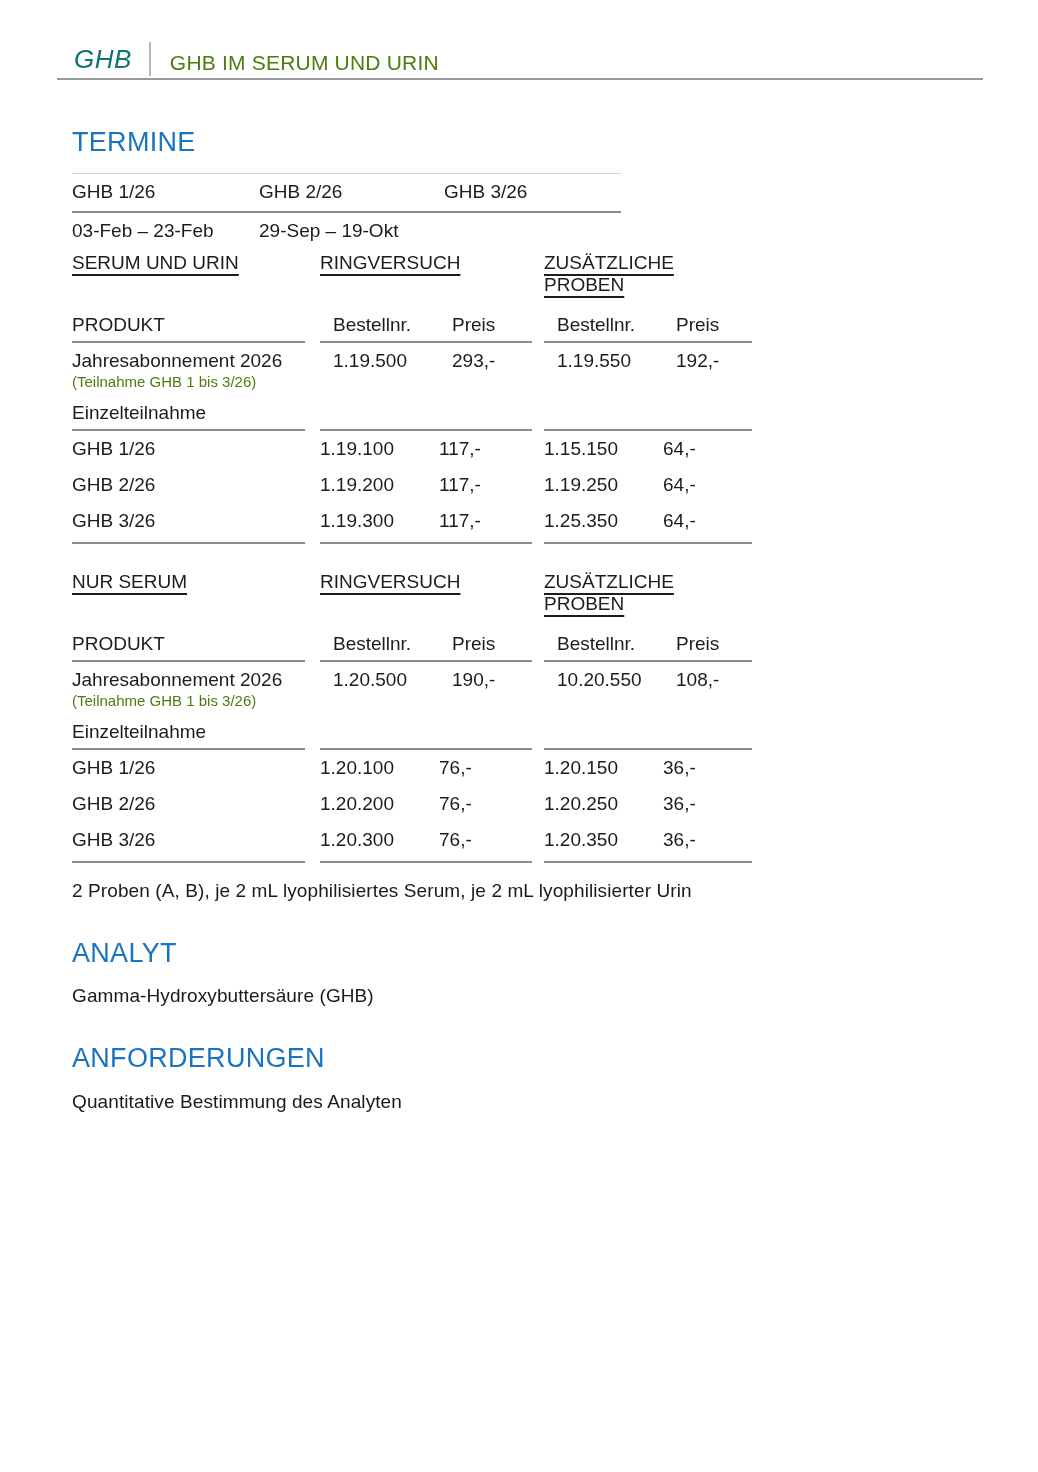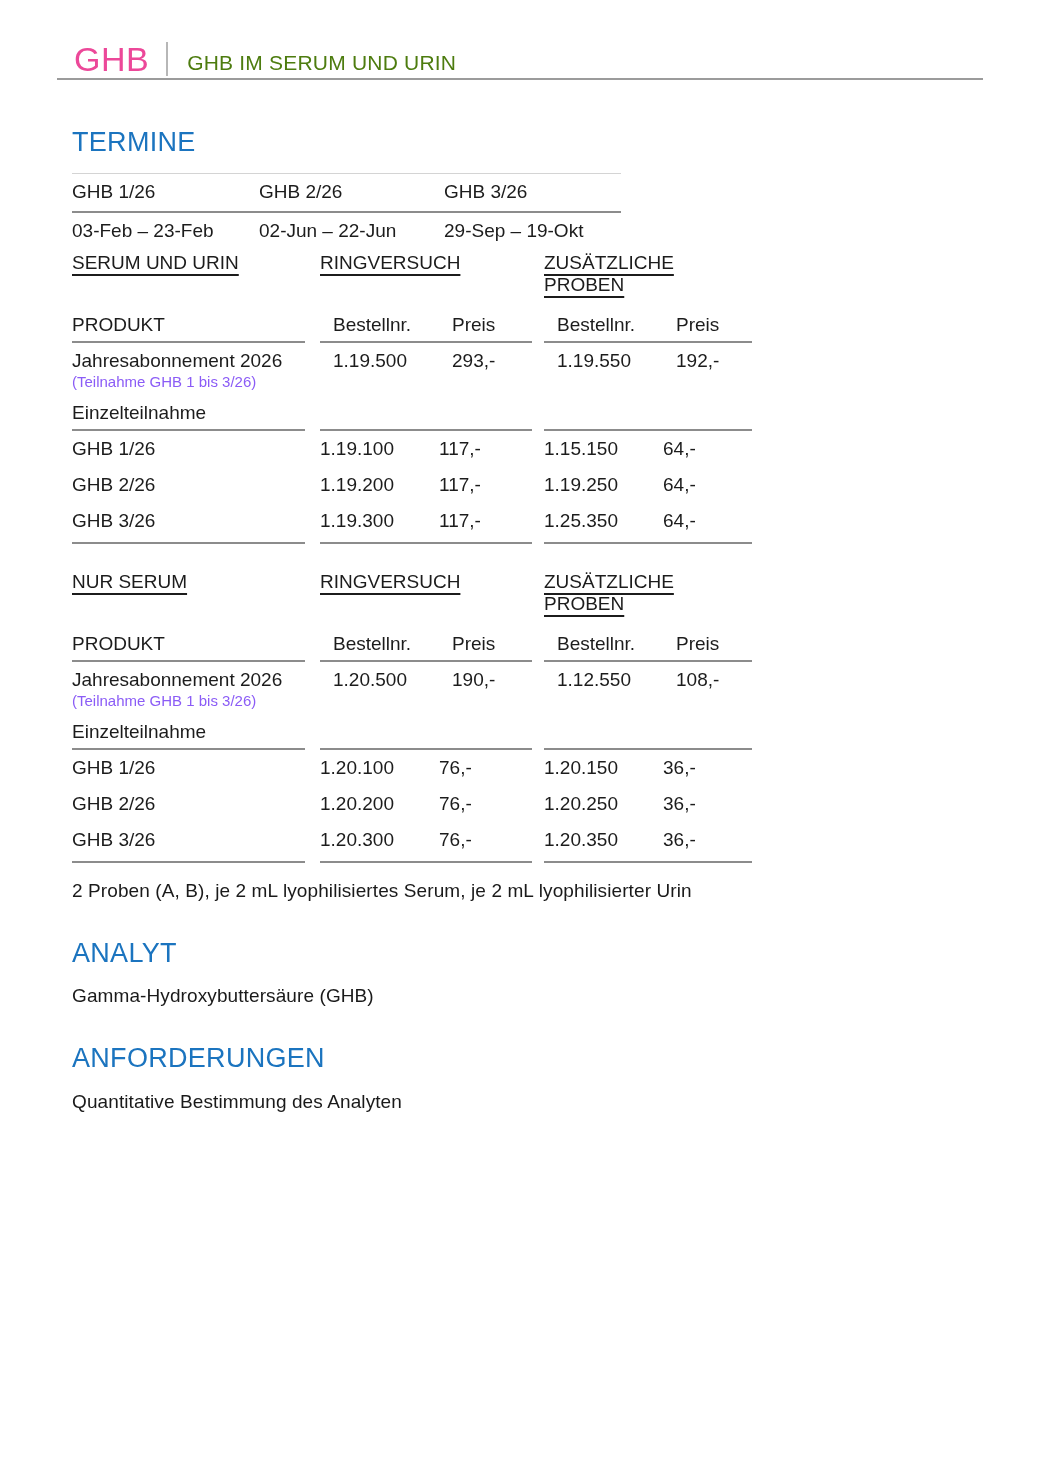--- a/index.html
+++ b/index.html
@@ -5,21 +5,21 @@
   * { margin:0; padding:0; box-sizing:border-box; }
   html,body { background:#e9e9e9; }
   .page {
     position:relative; width:1038px; height:1472px; margin:0 auto;
     background:#ffffff; overflow:hidden;
     font-family:"Liberation Sans", sans-serif; color:#1c1c1c;
     -webkit-font-smoothing:antialiased;
   }
   
   .doc-header { position:absolute; top:40px; left:74px; display:flex; align-items:center; height:38px; }
-  .kicker { font-size:34px; letter-spacing:.5px; color:#ec4899; line-height:1; }
+  .kicker { font-size:26px; letter-spacing:.5px; color:#0f766e; line-height:1;font-style:italic; }
   .vbar { width:2px; height:34px; background:#b7b7b7; margin:0 19px 0 17px; }
   .doc-title { font-size:21px; letter-spacing:.2px; color:#4d7c0f; line-height:1; padding-top:6px; }
   .header-rule { position:absolute; top:78px; left:57px; width:926px; height:2px; background:#9b9b9b; }
 
   
   .content { position:absolute; left:72px; top:118px; width:690px; }
   h2.sec { font-size:27px; font-weight:400; letter-spacing:.3px; color:#1b74bf; line-height:1.1; }
 
   
   .termine-table { width:549px; margin-top:15px; font-size:19px; }
@@ -34,21 +34,21 @@
   .grp   { display:grid; grid-template-columns:119px 1fr; padding-left:13px; }
   .gc    { }
   .u     { text-decoration:underline; text-underline-offset:5px; text-decoration-thickness:1.5px; }
   .rules { display:grid; grid-template-columns:248px 212px 12px 208px; margin-top:5px; }
   .rules .seg { height:2px; background:#8c8c8c; }
   .rules .seg.short { width:233px; }
   .hdr-row { margin-top:8px; }
   .col-row > div, .col-row .grp span { padding-top:5px; }
   .data-row > div { padding:7px 0; }
   .abo-row { padding-top:7px; }
-  .note { font-size:15px; color:#8b5cf6; padding:1px 0 3px 0; }
+  .note { font-size:15px; color:#4d7c0f; padding:1px 0 3px 0; }
   .einzel { padding-top:9px; }
 
   
   .body-text { font-size:19px; letter-spacing:.1px; margin-top:17px; color:#1a1a1a; }
   .gap-lg { margin-top:34px; }
   .gap-xl { margin-top:37px; }
 </style>
 </head>
 <body>
 
@@ -67,21 +67,20 @@
     <div class="termine-table">
       <div class="t-topline"></div>
       <div class="t-row">
         <div>GHB 1/26</div>
         <div>GHB 2/26</div>
         <div>GHB 3/26</div>
       </div>
       <div class="t-midline"></div>
       <div class="t-row">
         <div>03-Feb – 23-Feb</div>
-        <div>02-Jun – 22-Jun</div>
         <div>29-Sep – 19-Okt</div>
       </div>
     </div>
 
 
     <div class="ptable">
       <div class="prow" style="margin-top:2px">
         <div class="u">SERUM UND URIN</div>
         <div class="gc"><span class="u">RINGVERSUCH</span></div>
         <div></div>
@@ -203,21 +202,21 @@
           <div class="seg"></div>
       </div>
       <div class="prow abo-row">
         <div>Jahresabonnement 2026</div>
         <div class="grp">
           <span>1.20.500</span>
           <span>190,-</span>
         </div>
         <div></div>
         <div class="grp">
-          <span>1.12.550</span>
+          <span>10.20.550</span>
           <span>108,-</span>
         </div>
       </div>
       <div class="note">(Teilnahme GHB 1 bis 3/26)</div>
       <div class="einzel">Einzelteilnahme</div>
       <div class="rules">
         <div>
             <div class="seg short"></div>
           </div>
           <div class="seg"></div>

